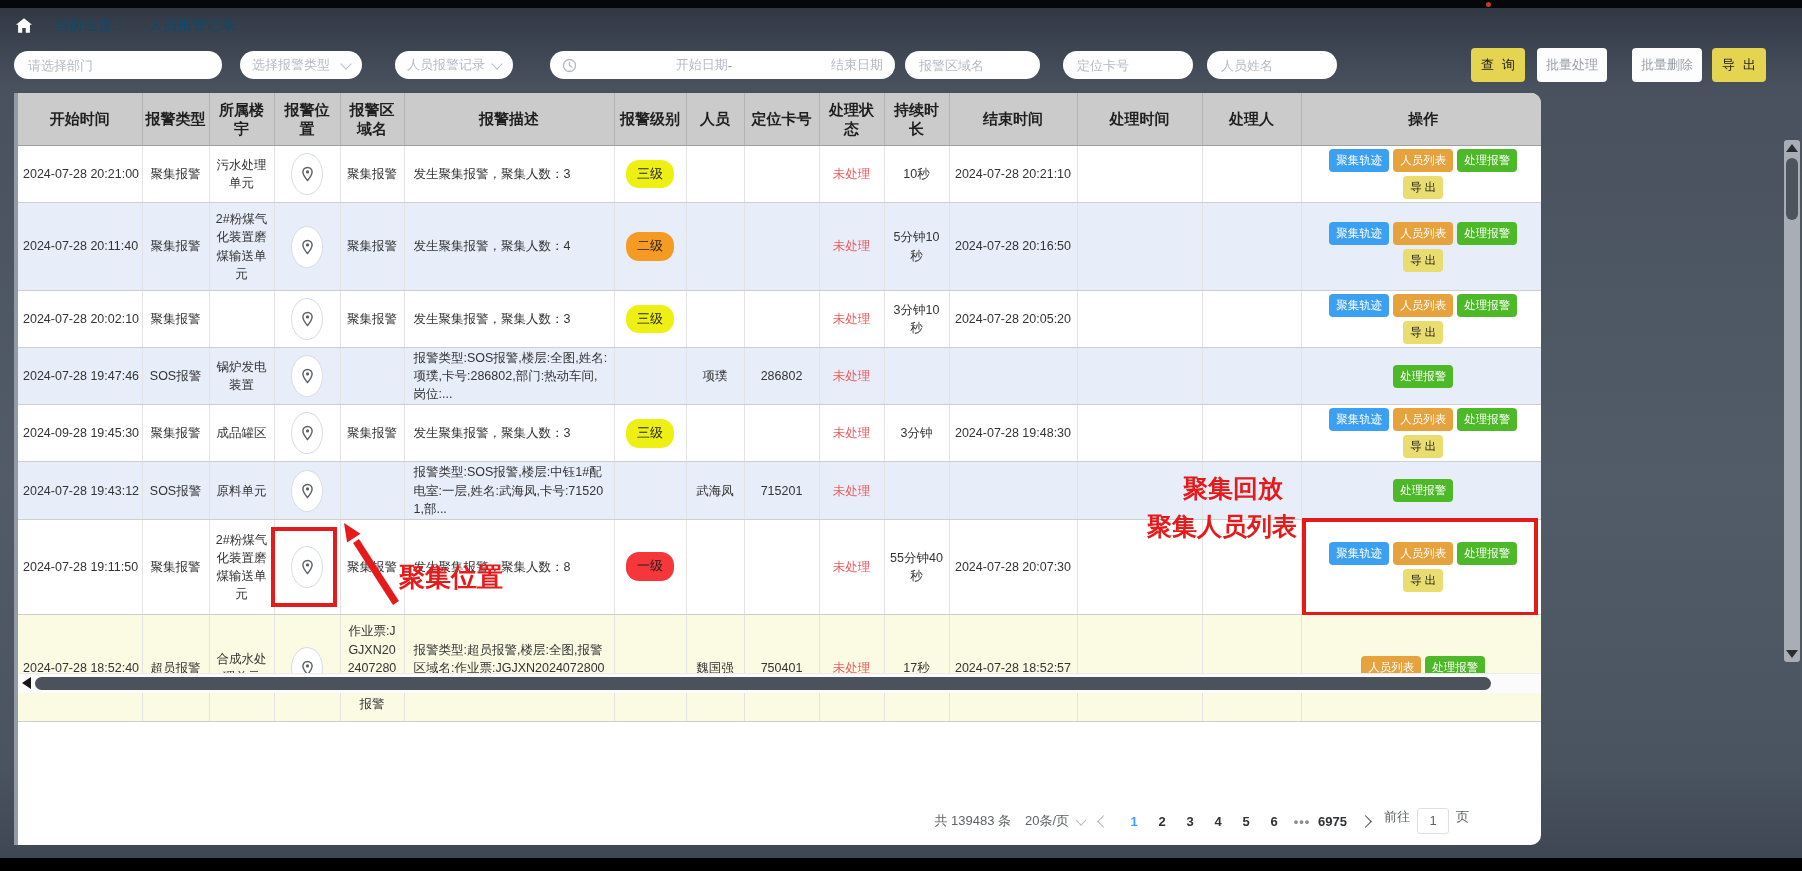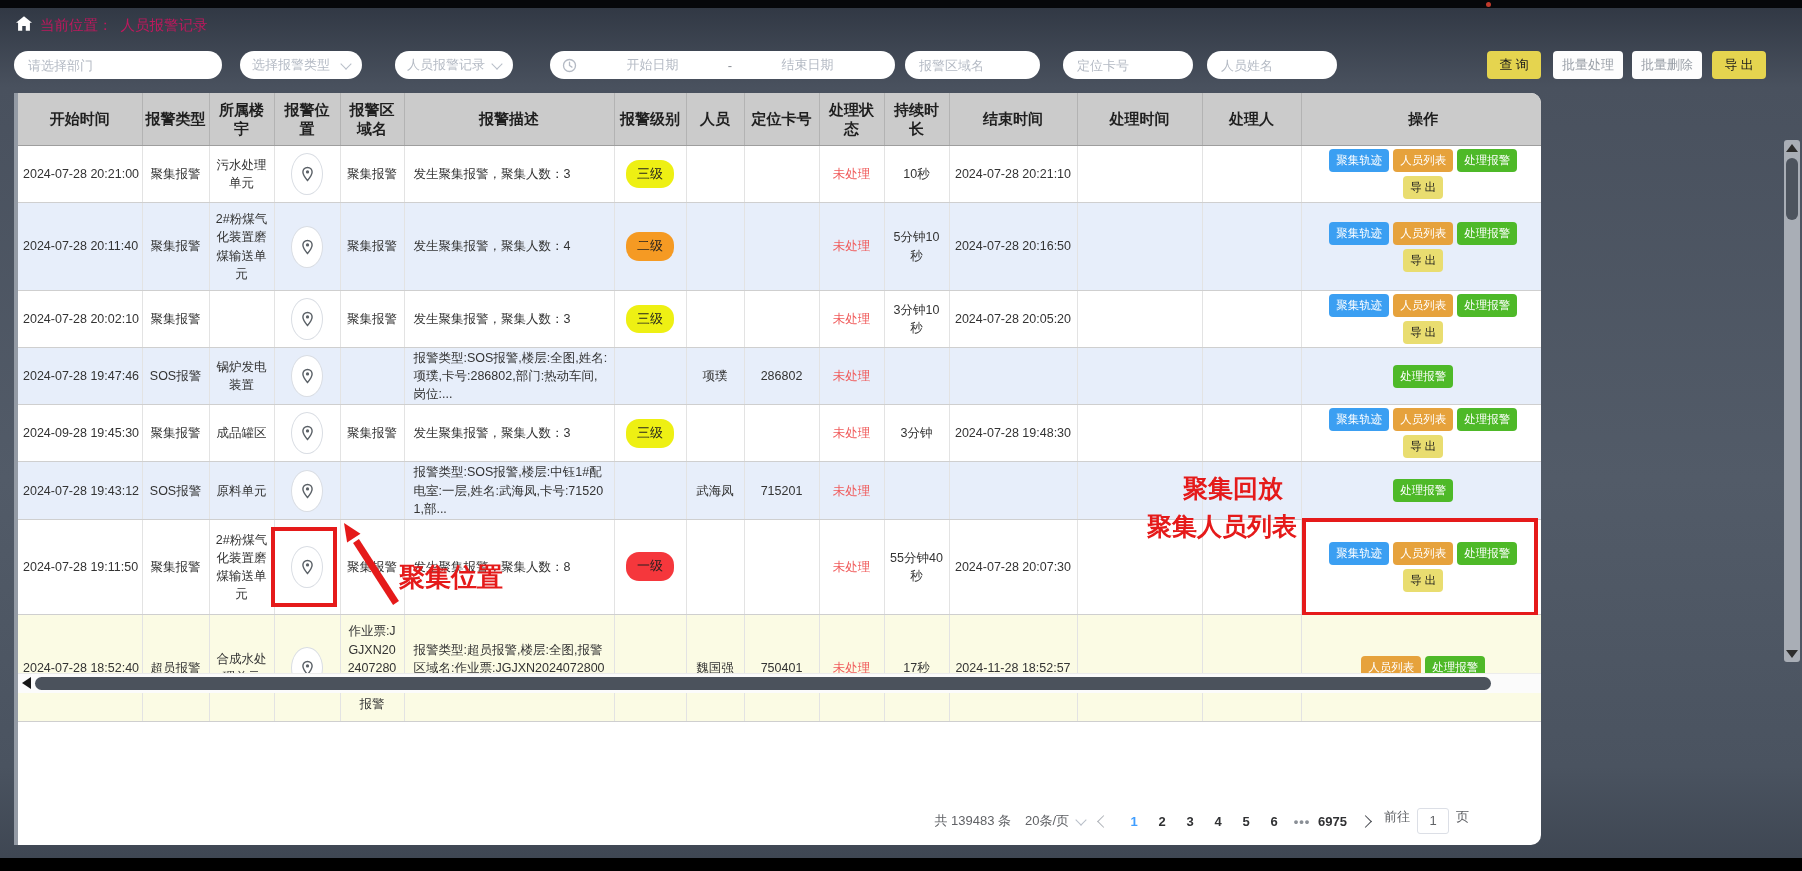--- a/index.html
+++ b/index.html
@@ -6,41 +6,41 @@
   body{
     width:1802px;height:871px;position:relative;overflow:hidden;
     font-family:"Liberation Sans","DejaVu Sans",sans-serif;
     background:linear-gradient(180deg,#2f3642 0%,#49515e 10%,#525b68 55%,#4a5360 88%,#3d4551 100%);
   }
   
   .top-black{position:absolute;top:0;left:0;right:0;height:8px;background:#06070a}
   .tiny-dot{position:absolute;top:2px;left:1486px;width:5px;height:5px;border-radius:50%;background:#c0392b}
   .bottom-black{position:absolute;left:0;right:0;bottom:0;height:13px;background:#000}
   
-  .breadcrumb{position:absolute;top:16px;left:16px;display:flex;align-items:flex-start;gap:8px;color:#be185d;font-size:14.5px}
+  .breadcrumb{position:absolute;top:16px;left:16px;display:flex;align-items:center;gap:22px;color:#0c4a6e;font-size:14.5px}
   .home-ic svg{display:block}
   
   .filters{position:absolute;top:50px;left:14px;width:1752px;height:30px;display:flex;align-items:center}
   .fbox{height:28px;background:#fff;border-radius:15px;box-sizing:border-box;display:flex;align-items:center;font-size:13px;color:#b4bac4}
   input.fbox{border:none;outline:none;padding:0 14px}
   input.fbox::placeholder{color:#b4bac4}
   .f-dept{width:208px}
   .f-select{width:122px;margin-left:18px;padding:0 12px;justify-content:space-between;cursor:pointer}
   .f-select2{width:118px;margin-left:33px}
   .f-date{width:345px;margin-left:37px;padding:0 12px;cursor:pointer}
-  .f-date .dph{flex:1;text-align:center}
+  .f-date .dph{flex:1;text-align:right}
   .f-area{width:135px;margin-left:10px}
   .f-card{width:130px;margin-left:23px}
   .f-person{width:130px;margin-left:14px}
   .chev{display:inline-block;width:7px;height:7px;border-right:1.6px solid #b8bec8;border-bottom:1.6px solid #b8bec8;transform:rotate(45deg);margin-top:-3px}
   .spacer{flex:1}
-  .tbtn{height:28px;border:none;border-radius:4px;font-size:13px;cursor:pointer;font-family:Liberation Serif, serif;padding:0 12px}
+  .tbtn{height:34px;border:none;border-radius:4px;font-size:13px;cursor:pointer;font-family:Liberation Mono, monospace;padding:0 12px}
   .tbtn.yellow{background:#e5d44f;color:#1c1c1c;width:54px;padding:0}
   .tbtn.white{background:#fdfdfd;color:#9aa0a8;width:70px;padding:0}
-  .bq{margin-right:12px}.bh{margin-right:9px}.bd{margin-right:10px}.be{margin-right:0}
+  .bq{margin-right:12px}.bh{margin-right:25px}.bd{margin-right:10px}.be{margin-right:0}
   
   .panel{position:absolute;left:14px;top:93px;width:1527px;height:752px;background:#fff;
          border-left:4px solid #949ba5;border-radius:0 10px 10px 0;box-sizing:border-box;overflow:hidden}
   table{border-collapse:collapse;table-layout:fixed;width:1523px}
   thead th{background:#cbcbcb;height:52px;font-size:15px;font-weight:bold;color:#1f1f1f;
            border-right:1px solid #b3b3b3;border-bottom:1px solid #9e9e9e;padding:0 3px;line-height:1.3}
   thead th:last-child{border-right:none}
   tbody td{border-right:1px solid #e3e3e3;border-bottom:1px solid #cfcfcf;font-size:12.5px;color:#333;
            text-align:center;vertical-align:middle;padding:1px 5px;line-height:1.45;word-break:break-all;position:relative;background:#fff}
   tbody td:last-child{border-right:none}
@@ -362,21 +362,21 @@
                 </svg>
               </span>
             </span></td>
           <td>作业票:JGJXN202407280003-超员报警</td>
           <td class="left">报警类型:超员报警,楼层:全图,报警区域名:作业票:JGJXN202407280003-...</td>
           <td></td>
           <td>魏国强</td>
           <td>750401</td>
           <td class="status">未处理</td>
           <td>17秒</td>
-          <td class="nowrap">2024-11-28 18:52:57</td>
+          <td class="nowrap">2024-07-28 18:52:57</td>
           <td></td>
           <td></td>
           <td><button class="abtn" style="background: rgb(230, 162, 60);">人员列表</button><button class="abtn" style="background: rgb(78, 185, 40);">处理报警</button></td>
         </tr>
       </tbody>
   </table>
 
   <div class="hscroll">
     <span class="h-arrow"></span>
     <span class="h-thumb"></span>

